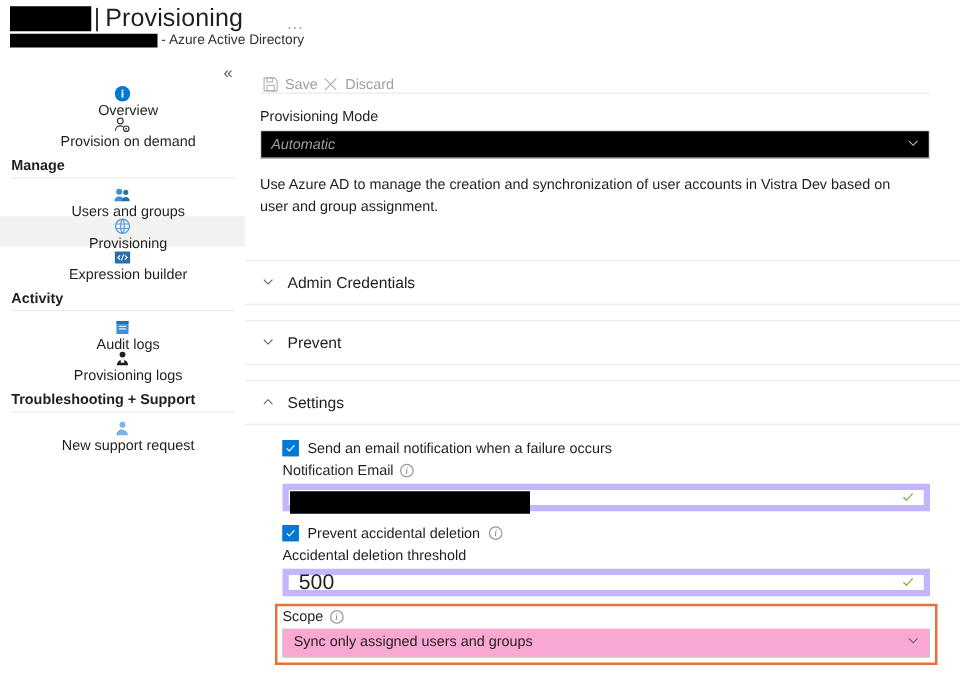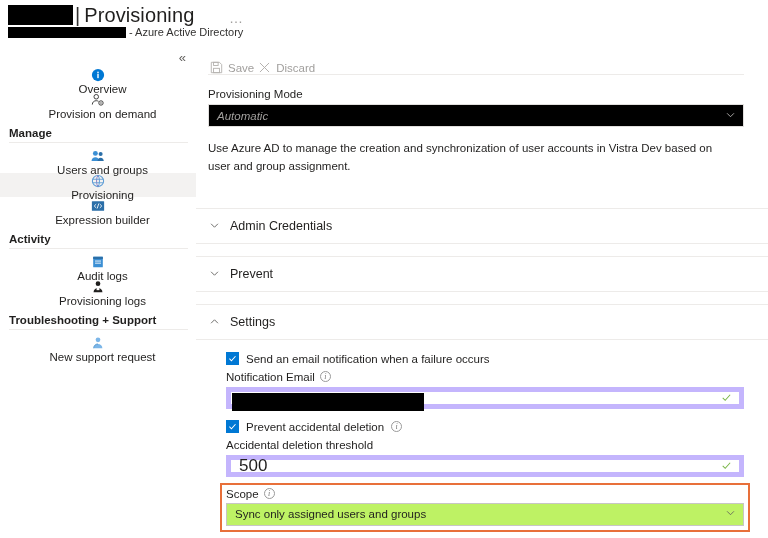--- a/index.html
+++ b/index.html
@@ -67,21 +67,21 @@
   .field-label { font-size: 11.5px; color: #201f1e; margin-bottom: 4px; display: flex; align-items: center; gap: 5px; }
   .info-i {
     display: inline-flex; align-items: center; justify-content: center;
     width: 11px; height: 11px; border-radius: 50%;
     border: 1px solid #9a9a9a; color: #767676;
     font-size: 8px; font-style: italic; font-family: "Liberation Serif", serif;
     line-height: 1;
   }
   .select-box {
     position: relative; height: 23px; width: 100%;
-    border: 1px solid #c8c6c4; background: #bef264;
+    border: 1px solid #c8c6c4; background: #f9a8d4;
     display: flex; align-items: center; padding: 0 24px 0 8px;
     font-size: 11.5px; color: #201f1e;
   }
   .select-box.disabled { background: #000000; border-color: #e1dfdd; color: #a19f9d; font-style: italic; }
   .chev-down {
     position: absolute; right: 7px; top: 50%; transform: translateY(-50%);
   }
   .desc {
     font-size: 11.5px; color: #201f1e; line-height: 1.55;
     margin-top: 13px; width: 512px;

